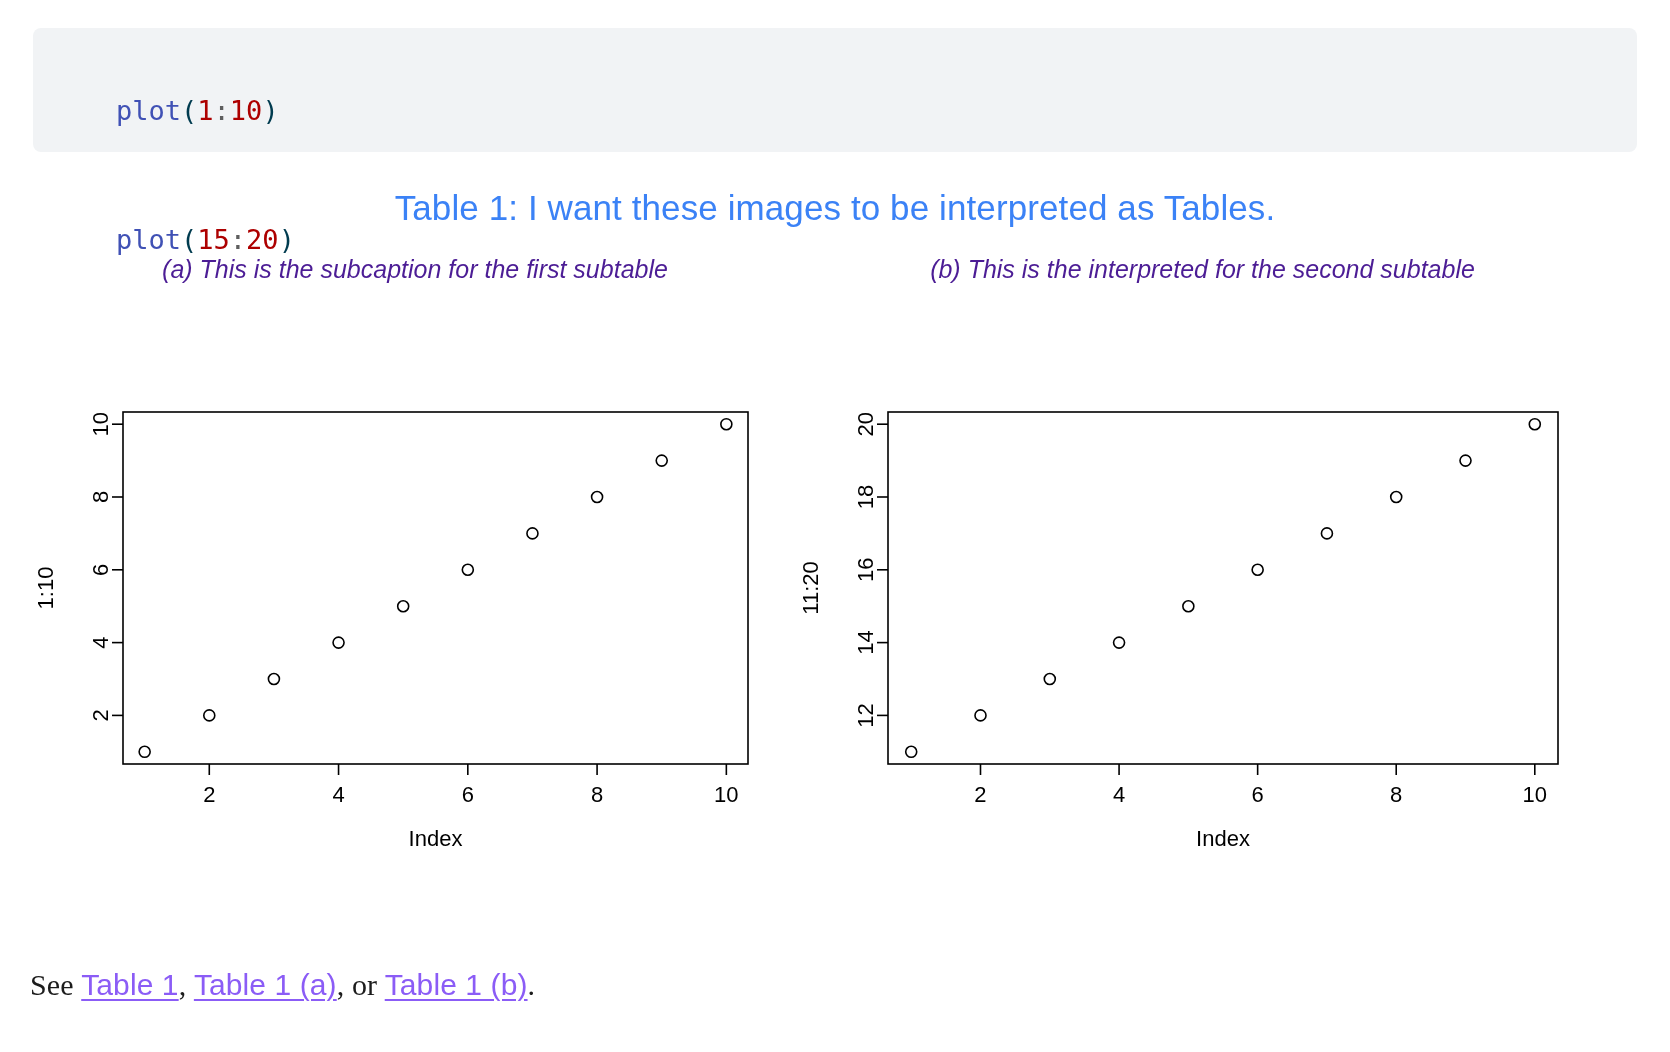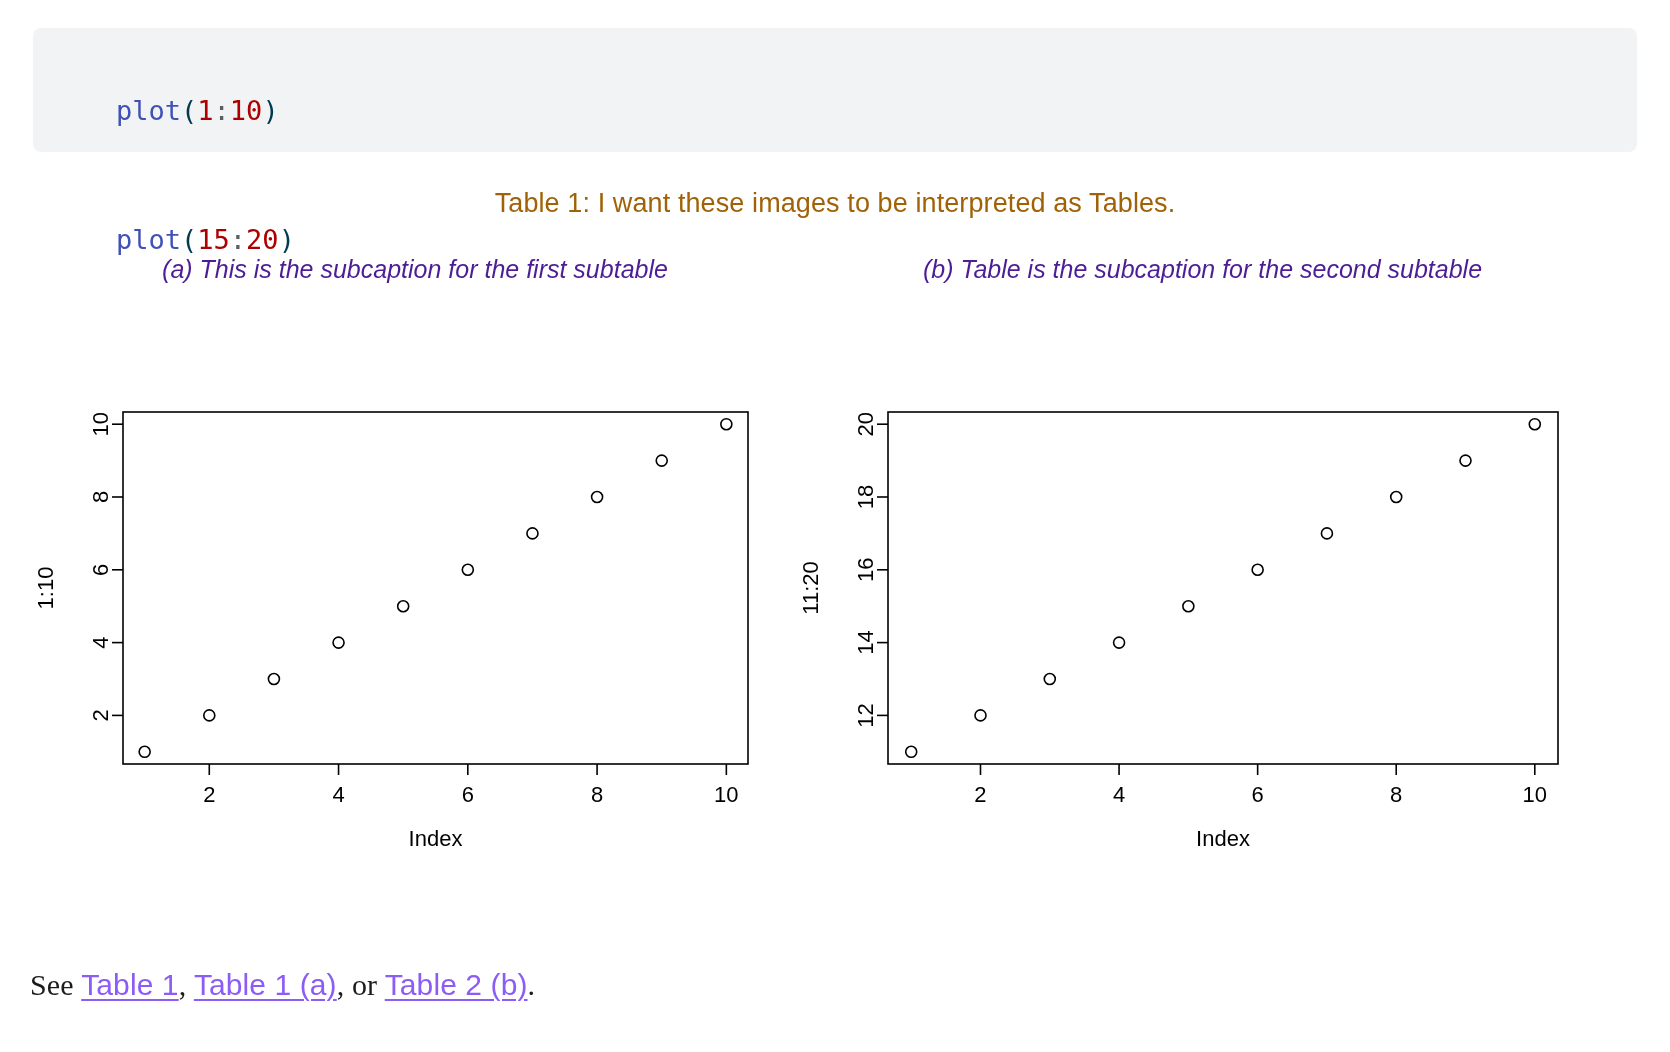--- a/index.html
+++ b/index.html
@@ -39,22 +39,22 @@
   .tok-num  { color: #ad0000; }
   .tok-op   { color: #5e5e5e; }
 
   
   .table-caption {
     position: absolute;
     left: 0;
     top: 188px;
     width: 1670px;
     text-align: center;
-    font-size: 27px;
-    color: #a16207;
+    font-size: 35px;
+    color: #3b82f6;
     letter-spacing: 0.1px;
   }
 
   
   .subcaption {
     position: absolute;
     top: 255px;
     font-size: 25px;
     font-style: italic;
     color: #4c1d95;
@@ -101,21 +101,21 @@
     <span class="tok-fn">plot</span><span class="tok-par">(</span><span class="tok-num">1</span><span class="tok-op">:</span><span class="tok-num">10</span><span class="tok-par">)</span>
   </div>
   <div class="code-line">
     <span class="tok-fn">plot</span><span class="tok-par">(</span><span class="tok-num">15</span><span class="tok-op">:</span><span class="tok-num">20</span><span class="tok-par">)</span>
   </div>
 </div>
 
 <div class="table-caption">Table 1: I want these images to be interpreted as Tables.</div>
 
 <div class="subcaption left">(a) This is the subcaption for the first subtable</div>
-<div class="subcaption right">(b) Table is the subcaption for the second subtable</div>
+<div class="subcaption right">(b) This is the interpreted for the second subtable</div>
 
 <div class="plot-panel left">
   <svg class="plot-svg" id="svg-plot-a" width="760" height="520" viewBox="0 0 760 520">
       <rect x="93" y="62" width="625" height="352" fill="none" stroke="#000" stroke-width="1.6"></rect>
       <line x1="82" y1="365.4043433298863" x2="93" y2="365.4043433298863" stroke="#000" stroke-width="1.6"></line>
       <text x="71" y="365.4043433298863" text-anchor="middle" dominant-baseline="central" font-size="22" font-family="&quot;Liberation Sans&quot;, sans-serif" fill="#000" transform="rotate(-90 71 365.4043433298863)">2</text>
       <line x1="82" y1="292.60186142709415" x2="93" y2="292.60186142709415" stroke="#000" stroke-width="1.6"></line>
       <text x="71" y="292.60186142709415" text-anchor="middle" dominant-baseline="central" font-size="22" font-family="&quot;Liberation Sans&quot;, sans-serif" fill="#000" transform="rotate(-90 71 292.60186142709415)">4</text>
       <line x1="82" y1="219.79937952430203" x2="93" y2="219.79937952430203" stroke="#000" stroke-width="1.6"></line>
       <text x="71" y="219.79937952430203" text-anchor="middle" dominant-baseline="central" font-size="22" font-family="&quot;Liberation Sans&quot;, sans-serif" fill="#000" transform="rotate(-90 71 219.79937952430203)">6</text>
@@ -179,13 +179,13 @@
       <circle cx="319.0703205791106" cy="292.6018614270941" r="5.5" fill="none" stroke="#000000" stroke-width="1.6"></circle>
       <circle cx="388.35677352637015" cy="256.20062047569803" r="5.5" fill="none" stroke="#000000" stroke-width="1.6"></circle>
       <circle cx="457.6432264736297" cy="219.79937952430197" r="5.5" fill="none" stroke="#000000" stroke-width="1.6"></circle>
       <circle cx="526.9296794208892" cy="183.3981385729059" r="5.5" fill="none" stroke="#000000" stroke-width="1.6"></circle>
       <circle cx="596.2161323681489" cy="146.99689762150985" r="5.5" fill="none" stroke="#000000" stroke-width="1.6"></circle>
       <circle cx="665.5025853154084" cy="110.59565667011378" r="5.5" fill="none" stroke="#000000" stroke-width="1.6"></circle>
       <circle cx="734.789038262668" cy="74.19441571871772" r="5.5" fill="none" stroke="#000000" stroke-width="1.6"></circle>
     </svg>
 </div>
 
-<div class="see-line"><span class="plain">See </span><a class="xref">Table 1</a><span class="plain">, </span><a class="xref">Table 1 (a)</a><span class="plain">, or </span><a class="xref">Table 2 (b)</a><span class="plain">.</span></div>
+<div class="see-line"><span class="plain">See </span><a class="xref">Table 1</a><span class="plain">, </span><a class="xref">Table 1 (a)</a><span class="plain">, or </span><a class="xref">Table 1 (b)</a><span class="plain">.</span></div>
 
 </body></html>

